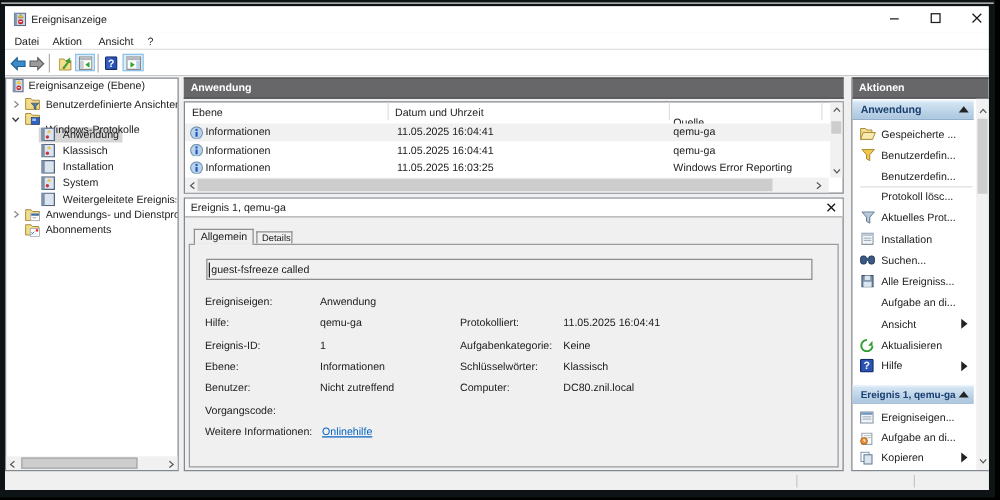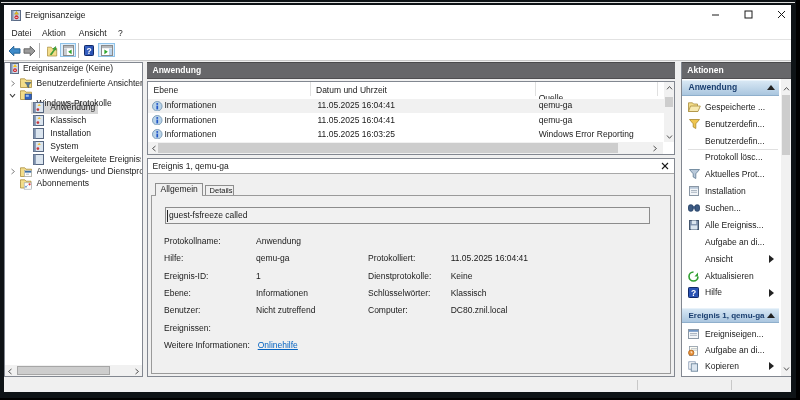--- a/index.html
+++ b/index.html
@@ -84,21 +84,21 @@
 
 <div class="panel" style="left:0;top:57px;width:139px;height:315px"></div>
 <div class="a" style="left:27.3px;top:97px;width:67px;height:12px;background:#d6d6d6"></div>
 <svg class="a" style="left:6px;top:58px" width="9" height="11" viewBox="0 0 9 11">
  <rect x="0.5" y="0.5" width="8" height="10" fill="#cfd9e6" stroke="#5a6a85"></rect>
  <rect x="0.5" y="0.5" width="2" height="10" fill="#8296b4"></rect>
  <path d="M5 1.3 L7 4 L3 4 Z" fill="#f5c518"></path>
  <circle cx="5" cy="7.2" r="1.9" fill="#cc2229"></circle>
         <rect x="4" y="6.8" width="2" height="0.8" fill="#fff"></rect>
 </svg>
-<div class="t" style="left:18.9px;top:57.9px">Ereignisanzeige (Keine)</div>
+<div class="t" style="left:18.9px;top:57.9px">Ereignisanzeige (Ebene)</div>
 <svg class="a" style="left:5.6px;top:74.9px" width="6" height="7" viewBox="0 0 6 7">
         <polyline points="1.5,1 4.5,3.5 1.5,6" fill="none" stroke="#838383" stroke-width="1"></polyline>
       </svg>
 <svg class="a" style="left:15.7px;top:73.4px" width="12" height="10" viewBox="0 0 12 10">
  <path d="M0.5 2.2 L0.5 9.5 L11.5 9.5 L11.5 2.2 L6 2.2 L4.8 0.8 L0.5 0.8 Z" fill="#f3dd8a" stroke="#a98d3c" stroke-width="0.8"></path>
  <path d="M5 4.5 L11 4.5 L8.8 7 L8.8 9.5 L7.2 8.5 L7.2 7 Z" fill="#5a7a9a" stroke="#2d4a66" stroke-width="0.5"></path>
 </svg>
 <div class="t" style="left:32.6px;top:72.9px;width:105px;overflow:hidden">Benutzerdefinierte Ansichten</div>
 <svg class="a" style="left:4.6px;top:87.6px" width="7" height="6" viewBox="0 0 7 6">
         <polyline points="1,1.2 3.5,4 6,1.2" fill="none" stroke="#404040" stroke-width="1.1"></polyline>
@@ -235,39 +235,39 @@
 <div class="t" style="left:205.6px;top:179.8px;font-size:7.5px">Details</div>
 <div class="a" style="left:147px;top:189.5px;width:520px;height:179.5px;background:#f0f0f0;border:1px solid #9a9a9a"></div>
 <div class="a" style="left:151.3px;top:178.2px;width:48px;height:12px;background:#f0f0f0;border:1px solid #8e8e8e;border-bottom:none"></div>
 <div class="t" style="left:156.5px;top:178.5px">Allgemein</div>
 <div class="a" style="left:152.3px;top:189.5px;width:46px;height:1.5px;background:#f0f0f0"></div>
 
 <div class="a" style="left:160.9px;top:202.2px;width:485px;height:16.5px;background:#f1f1f1;border:1px solid #8c8c8c"></div>
 <div class="a" style="left:163.3px;top:204.5px;width:1px;height:12px;background:#222"></div>
 <div class="t" style="left:165px;top:205px">guest-fsfreeze called</div>
 
-<div class="t" style="left:160px;top:230.8px">Protokollname:</div>
+<div class="t" style="left:160px;top:230.8px">Ereigniseigen:</div>
       <div class="t" style="left:252px;top:230.8px">Anwendung</div>
 <div class="t" style="left:160px;top:248.2px">Hilfe:</div>
       <div class="t" style="left:252px;top:248.2px">qemu-ga</div>
 <div class="t" style="left:364px;top:248.2px">Protokolliert:</div>
       <div class="t" style="left:446.7px;top:248.2px">11.05.2025 16:04:41</div>
 <div class="t" style="left:160px;top:265.6px">Ereignis-ID:</div>
       <div class="t" style="left:252px;top:265.6px">1</div>
-<div class="t" style="left:364px;top:265.6px">Dienstprotokolle:</div>
+<div class="t" style="left:364px;top:265.6px">Aufgabenkategorie:</div>
       <div class="t" style="left:446.7px;top:265.6px">Keine</div>
 <div class="t" style="left:160px;top:282.9px">Ebene:</div>
       <div class="t" style="left:252px;top:282.9px">Informationen</div>
 <div class="t" style="left:364px;top:282.9px">Schlüsselwörter:</div>
       <div class="t" style="left:446.7px;top:282.9px">Klassisch</div>
 <div class="t" style="left:160px;top:300.3px">Benutzer:</div>
       <div class="t" style="left:252px;top:300.3px">Nicht zutreffend</div>
 <div class="t" style="left:364px;top:300.3px">Computer:</div>
       <div class="t" style="left:446.7px;top:300.3px">DC80.znil.local</div>
-<div class="t" style="left:160px;top:317.7px">Ereignissen:</div>
+<div class="t" style="left:160px;top:317.7px">Vorgangscode:</div>
 <div class="t" style="left:160px;top:335.1px">Weitere Informationen:</div>
 <div class="t" style="left:253.7px;top:335.1px;color:#0563c1;text-decoration:underline">Onlinehilfe</div>
 
 <div class="panel" style="left:676.5px;top:57px;width:111px;height:315px"></div>
 <div class="hdrbar" style="left:677.5px;top:57px;width:109px;height:16.5px"></div>
 <div class="w" style="left:683.3px;top:60px;font-weight:bold">Aktionen</div>
 <div class="sb" style="left:777px;top:74px;width:10px;height:297px"></div>
 <div class="thumb" style="left:778px;top:90px;width:8px;height:60px"></div>
 <svg class="a" style="left:779px;top:81px" width="7" height="6" viewBox="0 0 7 6">
         <polyline points="1,4.3 3.5,1.5 6,4.3" fill="none" stroke="#555" stroke-width="1"></polyline>

